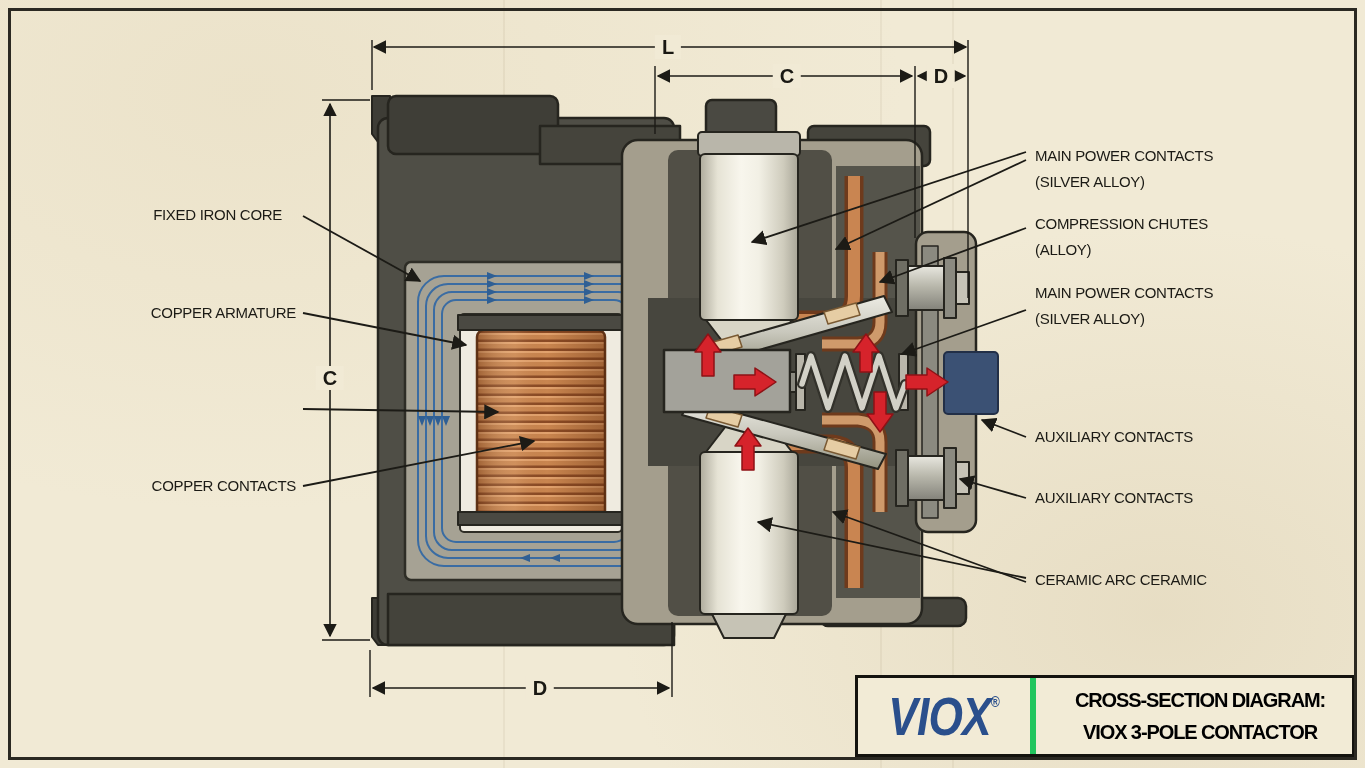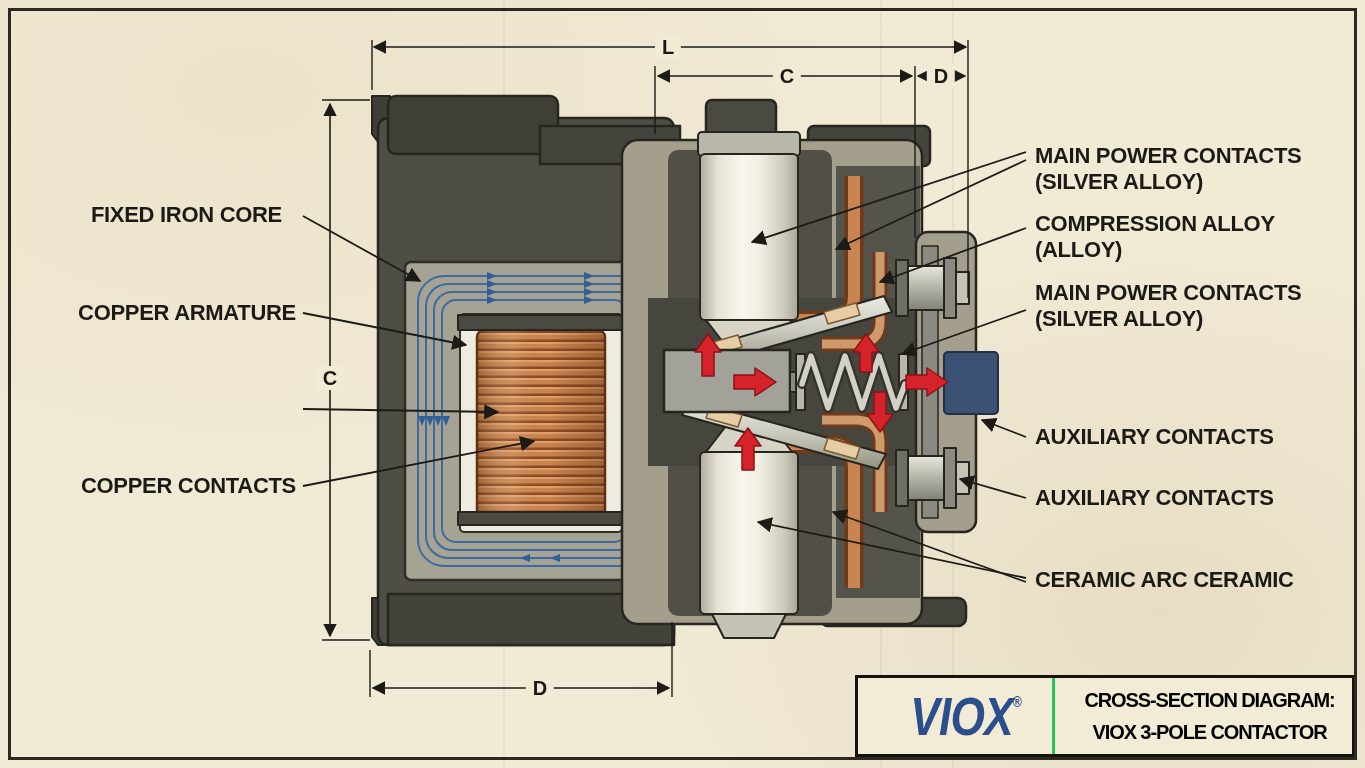--- a/index.html
+++ b/index.html
@@ -7,33 +7,33 @@
        font-family:"Liberation Sans","DejaVu Sans",sans-serif;}
   #stage{position:relative;width:1365px;height:768px;
     background:
       radial-gradient(1100px 700px at 18% 12%, rgba(216,200,162,.22), transparent 60%),
       radial-gradient(900px 650px at 85% 80%, rgba(205,188,150,.28), transparent 60%),
       #f1ead5;}
   .frame{position:absolute;inset:8px;border:3px solid #2b2922;pointer-events:none;}
   .crease{position:absolute;top:0;bottom:0;width:2px;background:rgba(120,100,60,.07);}
   svg{position:absolute;left:0;top:0;}
 
-  .lbl{position:absolute;color:#1b1a15;font-weight:700;font-size:22px;
+  .lbl{position:absolute;color:#1b1a15;font-weight:400;font-size:15px;
        letter-spacing:-.3px;line-height:20px;white-space:nowrap;}
   .lbl.left{text-align:right;}
   .lbl.two{line-height:26px;}
 
   .dim{position:absolute;transform:translate(-50%,-50%);
        background:#f1ead5;color:#191813;font-weight:700;font-size:20px;
        padding:1px 7px;line-height:22px;}
 
   .tblock{position:absolute;left:855px;right:10px;top:675px;height:82px;
           border:3px solid #14130e;background:#f2ebd6;display:flex;box-sizing:border-box;}
-  .tblock .logo-cell{width:172px;border-right:3px solid #22c55e;display:flex;
-          align-items:center;justify-content:center;margin-left:22px;}
+  .tblock .logo-cell{width:172px;border-right:6px solid #22c55e;display:flex;
+          align-items:center;justify-content:center;}
   .brand{display:inline-block;font-style:italic;font-weight:900;font-size:54px;
          color:#2a4f8c;letter-spacing:-1px;transform:scaleX(.82);line-height:1;}
   .brand sup{font-size:15px;font-style:normal;vertical-align:28px;letter-spacing:0;}
   .tblock .title-cell{flex:1;display:flex;flex-direction:column;align-items:center;
           justify-content:center;color:#000000;font-weight:700;font-size:20px;
           letter-spacing:-1.1px;line-height:32px;white-space:nowrap;margin-left:12px;}
 </style>
 </head>
 <body>
 
@@ -251,21 +251,21 @@
 
   <div class="lbl left" style="right:1083px;top:205px">FIXED IRON CORE</div>
   <div class="lbl left" style="right:1069px;top:303px">COPPER ARMATURE</div>
   <div class="lbl left" style="right:1069px;top:476px">COPPER CONTACTS</div>
 
   <div class="lbl two" style="left:1035px;top:143px">
     <div>MAIN POWER CONTACTS</div>
     <div>(SILVER ALLOY)</div>
   </div>
   <div class="lbl two" style="left:1035px;top:211px">
-    <div>COMPRESSION ALLOY</div>
+    <div>COMPRESSION CHUTES</div>
     <div>(ALLOY)</div>
   </div>
   <div class="lbl two" style="left:1035px;top:280px">
     <div>MAIN POWER CONTACTS</div>
     <div>(SILVER ALLOY)</div>
   </div>
   <div class="lbl" style="left:1035px;top:427px">AUXILIARY CONTACTS</div>
   <div class="lbl" style="left:1035px;top:488px">AUXILIARY CONTACTS</div>
   <div class="lbl" style="left:1035px;top:570px">CERAMIC ARC CERAMIC</div>
 

